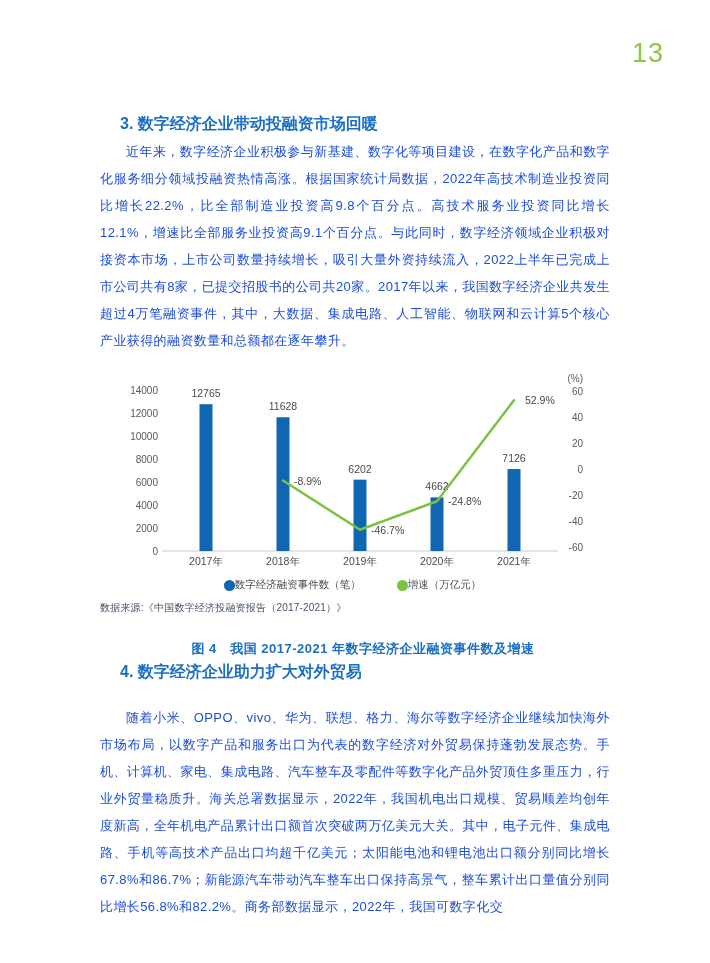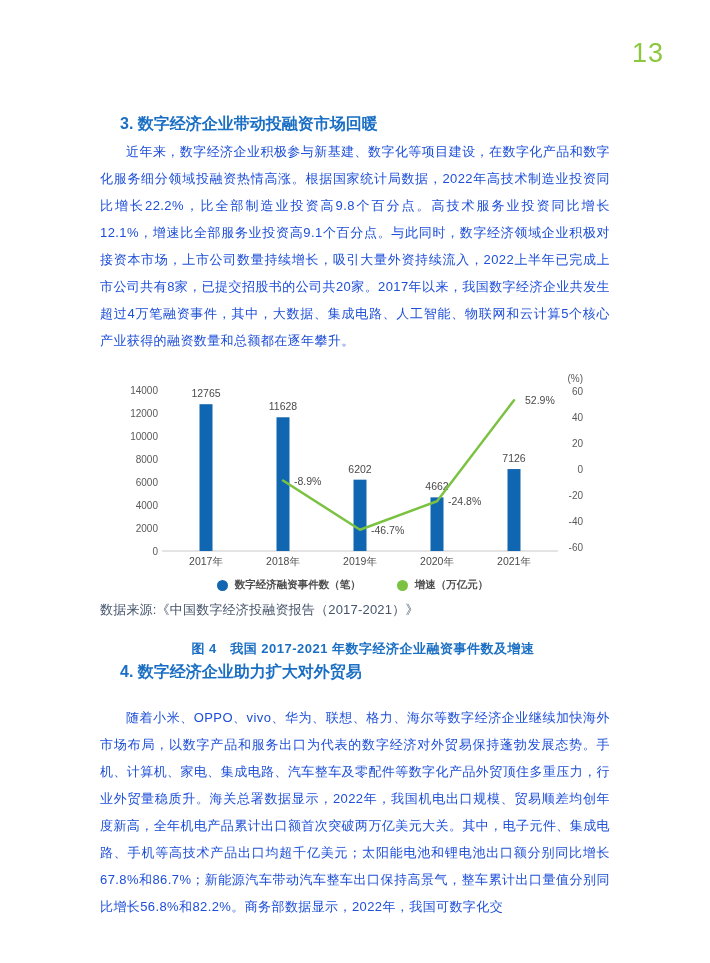--- a/index.html
+++ b/index.html
@@ -31,28 +31,28 @@
   #para-4{top:704px;}
   .chart{position:absolute;left:0;top:372px;width:505px;height:240px;}
   .chart svg{display:block;}
   .ax-label{font-size:10px;fill:#595959;}
   .data-label{font-size:10.5px;fill:#4A4A4A;}
   .cat-label{font-size:10.5px;fill:#4A4A4A;}
   .legend{
     display:flex;justify-content:center;align-items:center;gap:36px;
     margin-top:6px;
   }
-  .legend-item{display:flex;align-items:center;gap:7px;font-weight:bold;}
+  .legend-item{display:flex;align-items:center;}
   .legend-dot{width:11px;height:11px;border-radius:50%;display:inline-block;}
   .legend-dot.blue{background:var(--bar-color,#1066B0);}
   .legend-dot.green{background:var(--line-color,#7CC242);}
   .legend-label{font-size:10.5px;color:#4D4D4D;}
   .source-note{
     position:absolute;left:0;top:601px;
-    font-size:13px;color:#44546A;letter-spacing:0.2px;
+    font-size:10px;color:#44546A;letter-spacing:0.2px;
   }
   .figure-caption{
     position:absolute;left:0;top:632px;width:510px;margin:8px;
     text-align:center;font-size:13px;font-weight:bold;
     color:var(--accent-blue,#1A6FC4);letter-spacing:0.5px;
   }
 </style>
 </head>
 <body>
 

